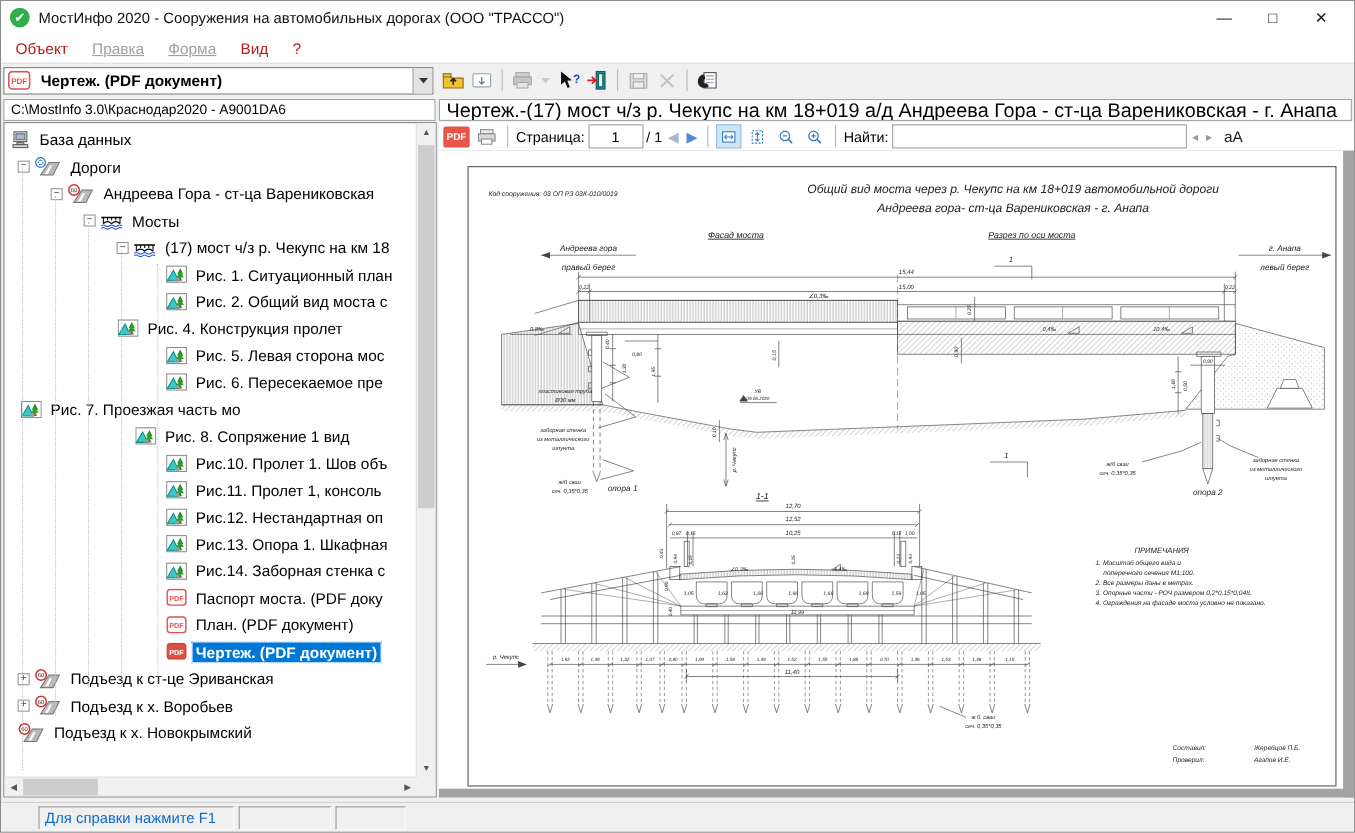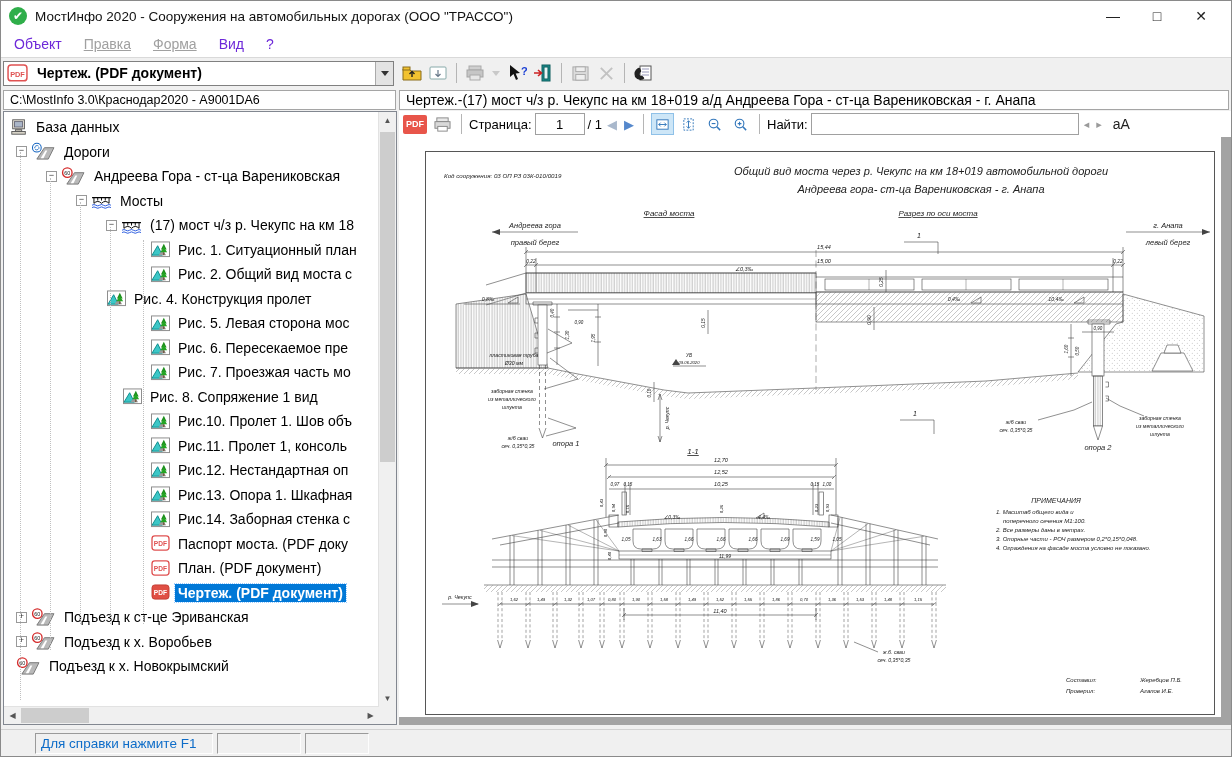--- a/index.html
+++ b/index.html
@@ -9,39 +9,39 @@
   
   .titlebar{height:30px;background:#fff;display:flex;align-items:center;padding:0 8px;}
   .appicon{width:18px;height:18px;border-radius:50%;background:#2fae4a;color:#fff;
            font-size:12px;line-height:18px;text-align:center;flex:none;}
   .wtitle{font-size:13.5px;color:#111;margin-left:8px;white-space:nowrap;}
   .wbtns{margin-left:auto;display:flex;align-items:center;}
   .wbtn{width:44px;text-align:center;font-size:14px;color:#222;cursor:default;}
   
   .menubar{height:26px;background:#fff;border-bottom:1px solid #d9d9d9;display:flex;
            align-items:center;font-size:14px;padding-left:2px;}
-  .mitem{padding:2px 11px;color:#6d28d9;}
+  .mitem{padding:2px 11px;color:#b91c1c;}
   .mitem.dis{color:#a0a0a0;text-decoration:underline;}
   
   .toolrow{height:30px;display:flex;align-items:center;background:#f0f0f0;}
   .combo{width:391px;height:25px;margin-left:2px;background:#fff;border:1px solid #808080;
          display:flex;align-items:center;box-sizing:border-box;}
   .combo .cv{font-weight:bold;font-size:14px;margin-left:4px;white-space:nowrap;overflow:hidden;flex:1;}
   .combo .cbtn{width:17px;align-self:stretch;background:#e3e3e3;border-left:1px solid #aaa;
          display:flex;align-items:center;justify-content:center;}
   .combo .cbtn i{width:0;height:0;border:4px solid transparent;border-top:5px solid #333;margin-top:4px;}
   .ticons{display:flex;align-items:center;margin-left:6px;gap:2px;}
   .tico{width:24px;height:22px;display:flex;align-items:center;justify-content:center;}
   .tsep{width:1px;height:20px;background:#b5b5b5;margin:0 4px;}
   
   .row2{height:24px;display:flex;align-items:center;}
   .field{background:#fff;border:1px solid #a5a5a5;height:20px;box-sizing:border-box;
          font-size:12.5px;display:flex;align-items:center;padding:0 6px;white-space:nowrap;overflow:hidden;}
   .pathfield{width:393px;margin-left:2px;}
-  .docfield{width:830px;margin-left:3px;font-size:14px;}
+  .docfield{width:830px;margin-left:3px;font-size:18px;}
   
   .treepanel{position:absolute;left:2px;top:110px;width:394px;height:614px;background:#fff;
              border:1px solid #828790;box-sizing:border-box;overflow:hidden;}
   .treebody{position:absolute;left:0;top:0;right:17px;bottom:17px;overflow:hidden;padding-top:3px;border-radius:7px;}
   .trow{height:24.5px;display:flex;align-items:center;white-space:nowrap;}
   .exp{width:9px;height:9px;border:1px solid #999;background:#fff;font-size:9px;line-height:7px;
        text-align:center;color:#333;flex:none;margin-right:4px;}
   .expsp{width:15px;flex:none;}
   .ticon{flex:none;margin-right:5px;display:flex;align-items:center;}
   .tlabel{font-size:14px;color:#000;padding:1px 3px;}
@@ -317,21 +317,21 @@
             <rect x="0.5" y="1" width="19" height="15.5" fill="#fff" stroke="#888"></rect>
             <polygon points="1,15 7,5 12,15" fill="#3cc7c7" stroke="#0a8a8a"></polygon>
             <polygon points="8,15 12,9 16,15" fill="#9a9a9a"></polygon>
             <polygon points="13.5,3 10.5,9 16.5,9" fill="#1e8f1e"></polygon>
             <polygon points="13.5,6 10,12 17,12" fill="#23a523"></polygon>
             <rect x="12.9" y="12" width="1.2" height="3" fill="#6b4a2b"></rect>
           </svg>
         </span>
         <span class="tlabel">Рис. 6. Пересекаемое пре</span>
       </div>
-      <div class="trow" style="padding-left: 132px;">
+      <div class="trow" style="">
         <span class="expsp"></span>
         <span class="ticon">
           <svg viewBox="0 0 20 18" width="19" height="17">
             <rect x="0.5" y="1" width="19" height="15.5" fill="#fff" stroke="#888"></rect>
             <polygon points="1,15 7,5 12,15" fill="#3cc7c7" stroke="#0a8a8a"></polygon>
             <polygon points="8,15 12,9 16,15" fill="#9a9a9a"></polygon>
             <polygon points="13.5,3 10.5,9 16.5,9" fill="#1e8f1e"></polygon>
             <polygon points="13.5,6 10,12 17,12" fill="#23a523"></polygon>
             <rect x="12.9" y="12" width="1.2" height="3" fill="#6b4a2b"></rect>
           </svg>

